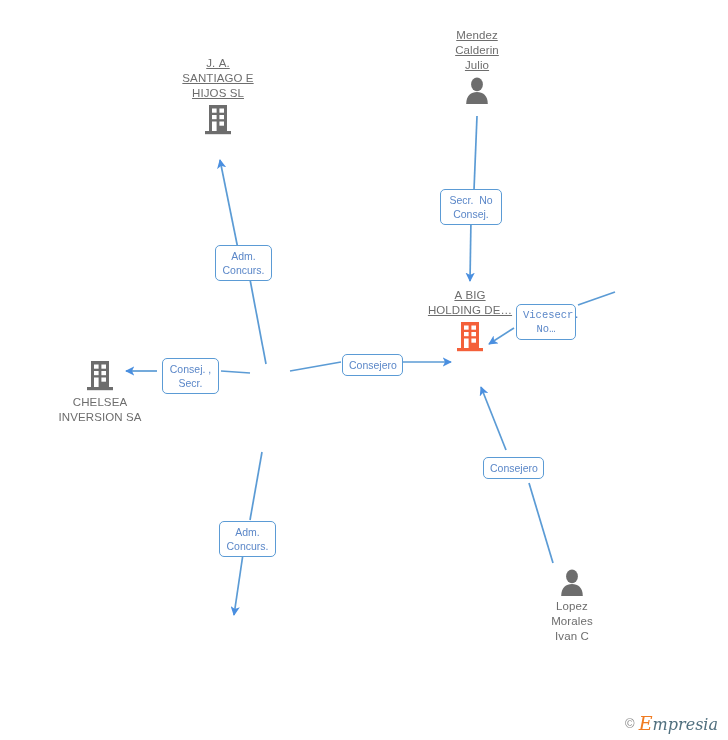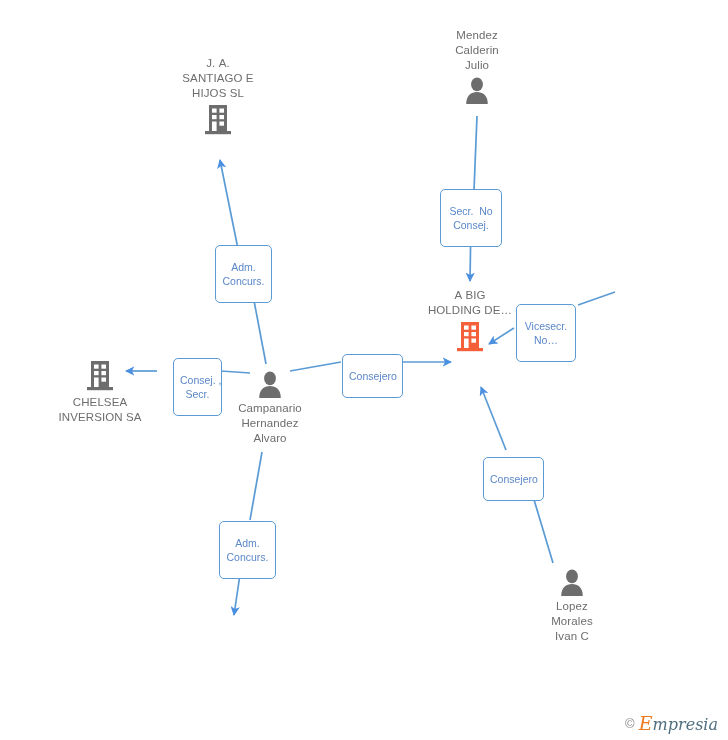--- a/index.html
+++ b/index.html
@@ -30,40 +30,40 @@
   .node {
     position: absolute;
     width: 130px;
     margin-left: -65px;
     text-align: center;
     color: #6d6d6d;
     font-size: 11.5px;
     line-height: 15px;
     letter-spacing: 0.1px;
   }
-  .node .label-above { margin-bottom: 3px; }
+  .node .label-above { margin-bottom: 3px; text-decoration: underline; }
   .node .label-below { margin-top: 3px; }
 
   .icon-wrap {
     display: block;
     line-height: 0;
   }
 
   
   .edge-label {
     position: absolute;
     box-sizing: border-box;
     background: #ffffff;
     border: 1.4px solid #5b9bd5;
     border-radius: 5px;
     color: #5b87c8;
     font-size: 10.5px;
     line-height: 14px;
     text-align: center;
-    padding: 14px 6px;
+    padding: 3px 6px;
     white-space: pre-line;
   }
 
   
   #watermark {
     position: absolute;
     right: 10px;
     bottom: 6px;
     font-size: 15px;
     line-height: 18px;
@@ -175,50 +175,41 @@
         <rect x="9" y="4.5" width="4.6" height="4.2" fill="#ffffff"></rect>
         <rect x="16.4" y="4.5" width="4.6" height="4.2" fill="#ffffff"></rect>
         <rect x="9" y="11" width="4.6" height="4.2" fill="#ffffff"></rect>
         <rect x="16.4" y="11" width="4.6" height="4.2" fill="#ffffff"></rect>
         <rect x="9" y="17.5" width="4.6" height="9.5" fill="#ffffff"></rect>
         <rect x="16.4" y="17.5" width="4.6" height="4.2" fill="#ffffff"></rect>
       </svg>
     </span>
   </div>
 
-  <div class="node" style="left:270px; top:370px;">
+
+  <div class="node" style="left:572px; top:568px;">
     <span class="icon-wrap">
       <svg width="30" height="28" viewBox="0 0 30 28" xmlns="http://www.w3.org/2000/svg">
         <ellipse cx="15" cy="8.4" rx="5.9" ry="6.8" fill="#6d6d6d"></ellipse>
         <path d="M 4.2 28 C 4.2 19.5 9.2 16 15 16 C 20.8 16 25.8 19.5 25.8 28 Z" fill="#6d6d6d"></path>
       </svg>
     </span>
-    <div class="label-below">Campanario<br>Hernandez<br>Alvaro</div>
-  </div>
-
-  <div class="node" style="left:572px; top:568px;">
-    <span class="icon-wrap">
-      <svg width="30" height="28" viewBox="0 0 30 28" xmlns="http://www.w3.org/2000/svg">
-        <ellipse cx="15" cy="8.4" rx="5.9" ry="6.8" fill="#6d6d6d"></ellipse>
-        <path d="M 4.2 28 C 4.2 19.5 9.2 16 15 16 C 20.8 16 25.8 19.5 25.8 28 Z" fill="#6d6d6d"></path>
-      </svg>
-    </span>
     <div class="label-below">Lopez<br>Morales<br>Ivan&nbsp;C</div>
   </div>
 
 
   <div class="edge-label" style="left:215px; top:245px; width:57px;">Adm.<br>Concurs.</div>
 
   <div class="edge-label" style="left:440px; top:189px; width:62px;">Secr.&nbsp;&nbsp;No<br>Consej.</div>
 
-  <div class="edge-label" style="left:516px; top:304px; width:60px;">Vicesecr.<br>No…</div>
+  <div class="edge-label" style="left:516px; top:304px; width:60px;font-family:Liberation Mono, monospace;">Vicesecr.<br>No…</div>
 
   <div class="edge-label" style="left:342px; top:354px; width:61px;">Consejero</div>
 
-  <div class="edge-label" style="left:173px; top:358px; width:49px;">Consej.&nbsp;,<br>Secr.</div>
+  <div class="edge-label" style="left:162px; top:358px; width:57px;">Consej.&nbsp;,<br>Secr.</div>
 
   <div class="edge-label" style="left:483px; top:457px; width:61px;">Consejero</div>
 
   <div class="edge-label" style="left:219px; top:521px; width:57px;">Adm.<br>Concurs.</div>
 
   <div id="watermark">
     <span class="copy">©</span>
     <span class="brand"><span class="cap">E</span><span>mpresia</span></span>
   </div>
 

